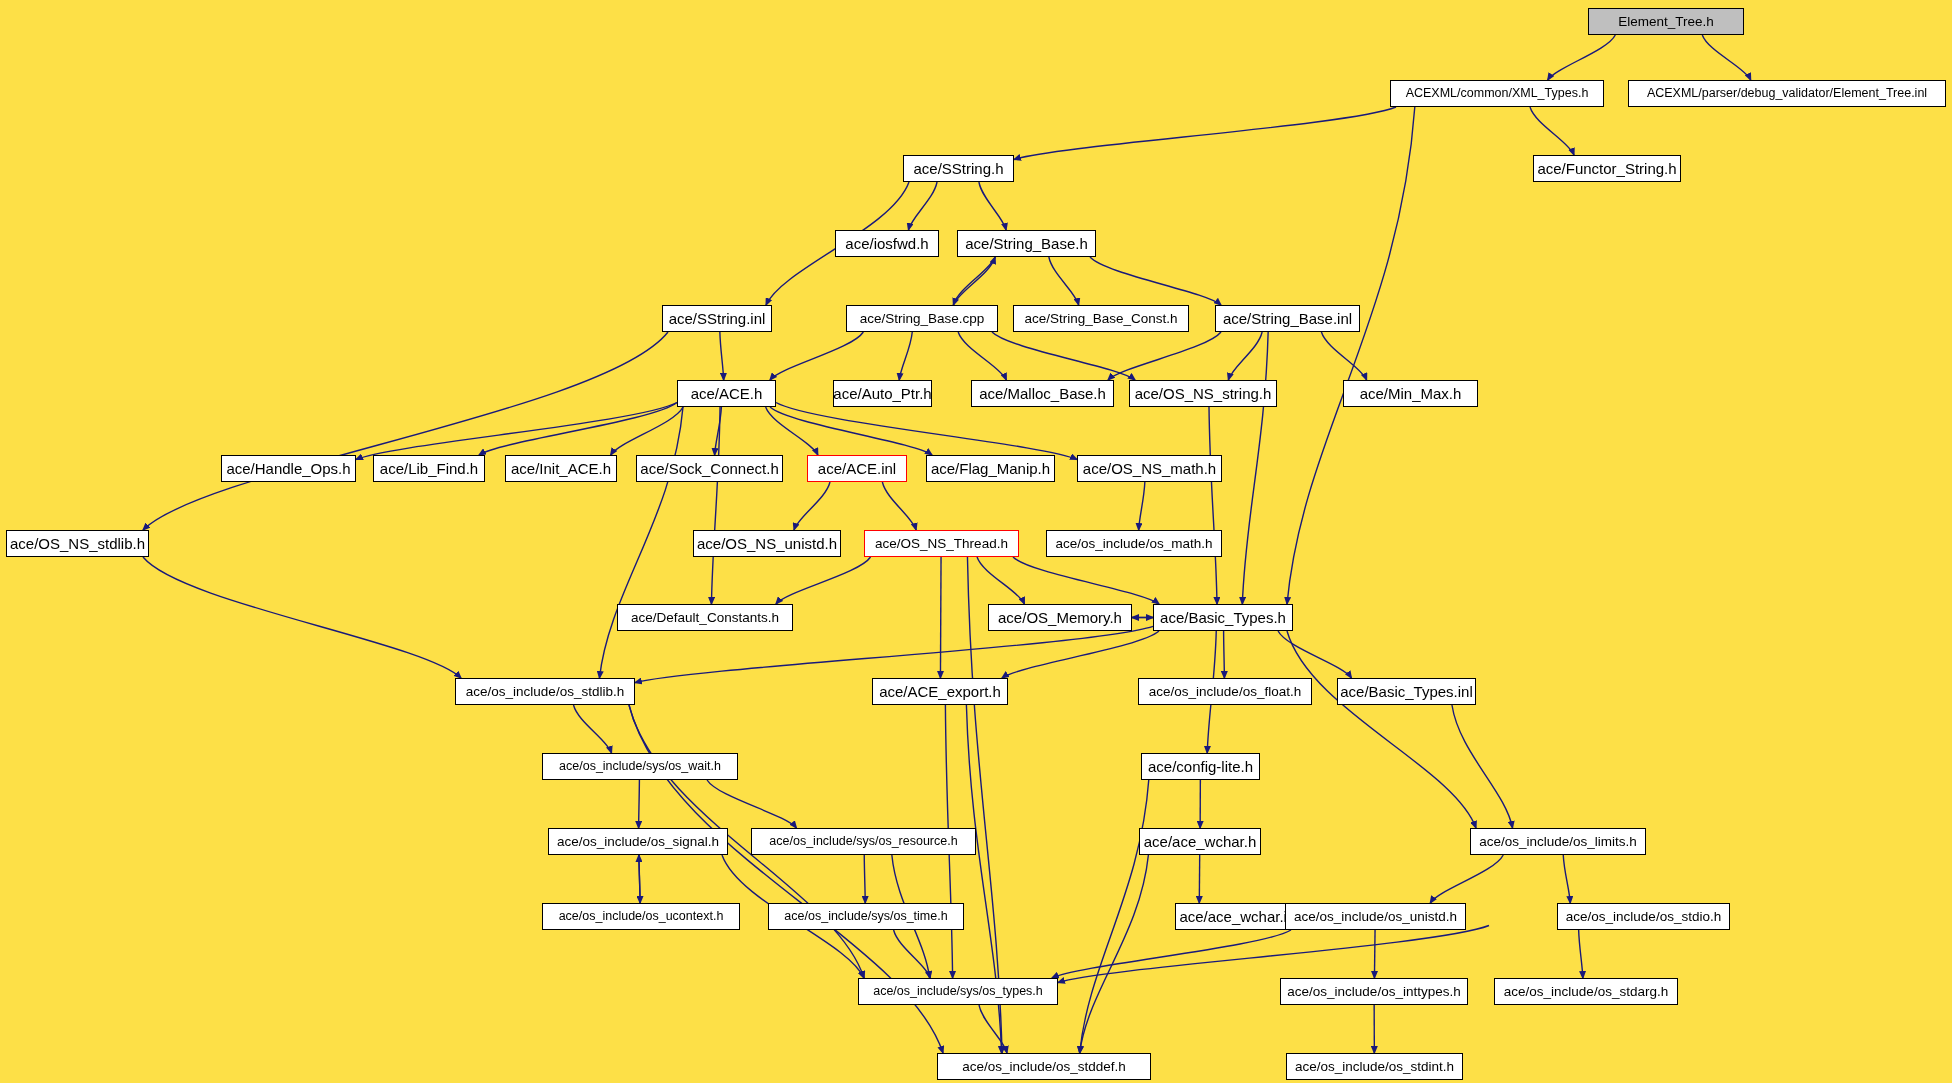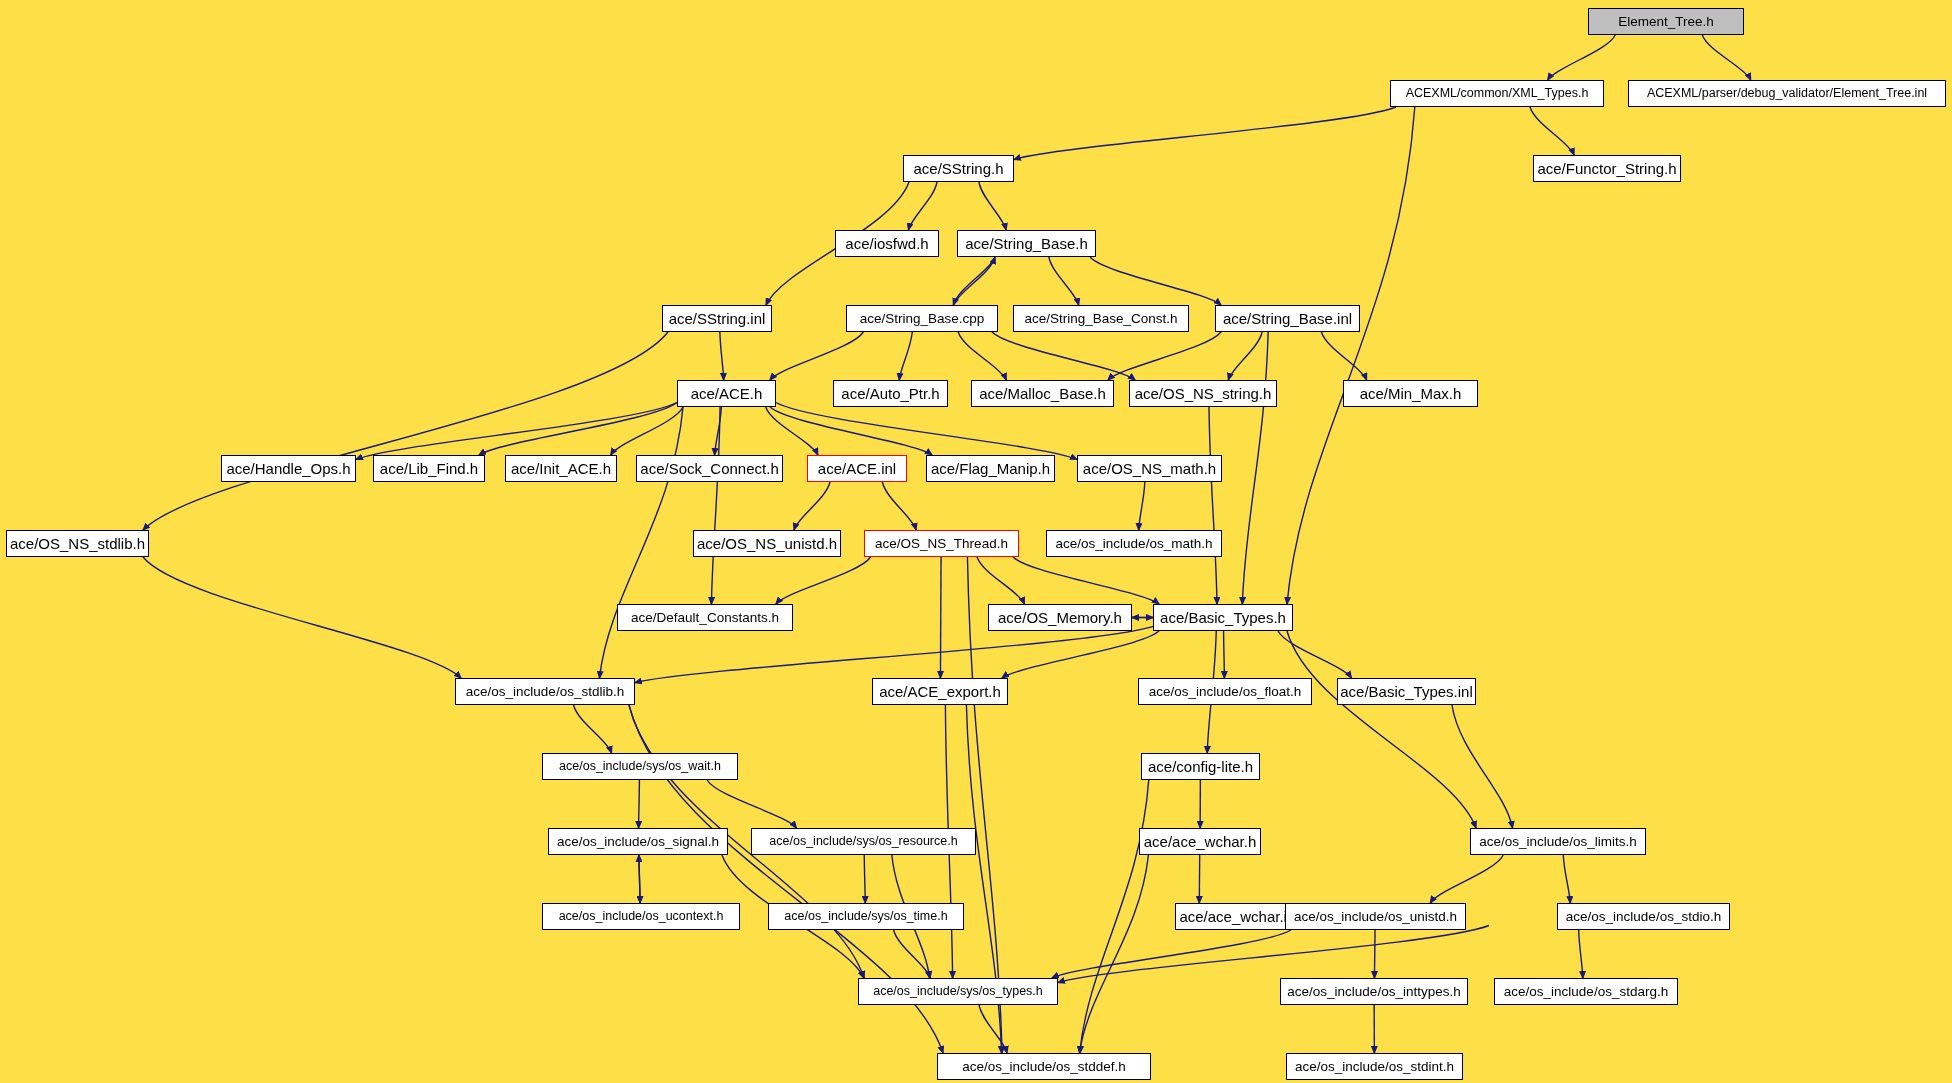--- a/index.html
+++ b/index.html
@@ -171,21 +171,21 @@
       </div>
       <div class="node small" style="left: 1013px; top: 305px; width: 176px;">
         <span class="lbl">ace/String_Base_Const.h</span>
       </div>
       <div class="node" style="left: 1215px; top: 305px; width: 145px;">
         <span class="lbl">ace/String_Base.inl</span>
       </div>
       <div class="node" style="left: 677px; top: 380px; width: 99px;">
         <span class="lbl">ace/ACE.h</span>
       </div>
-      <div class="node" style="left: 833px; top: 380px; width: 115px;">
+      <div class="node" style="left: 833px; top: 380px; width: 99px;">
         <span class="lbl">ace/Auto_Ptr.h</span>
       </div>
       <div class="node" style="left: 971px; top: 380px; width: 143px;">
         <span class="lbl">ace/Malloc_Base.h</span>
       </div>
       <div class="node" style="left: 1129px; top: 380px; width: 148px;">
         <span class="lbl">ace/OS_NS_string.h</span>
       </div>
       <div class="node" style="left: 1343px; top: 380px; width: 135px;">
         <span class="lbl">ace/Min_Max.h</span>

